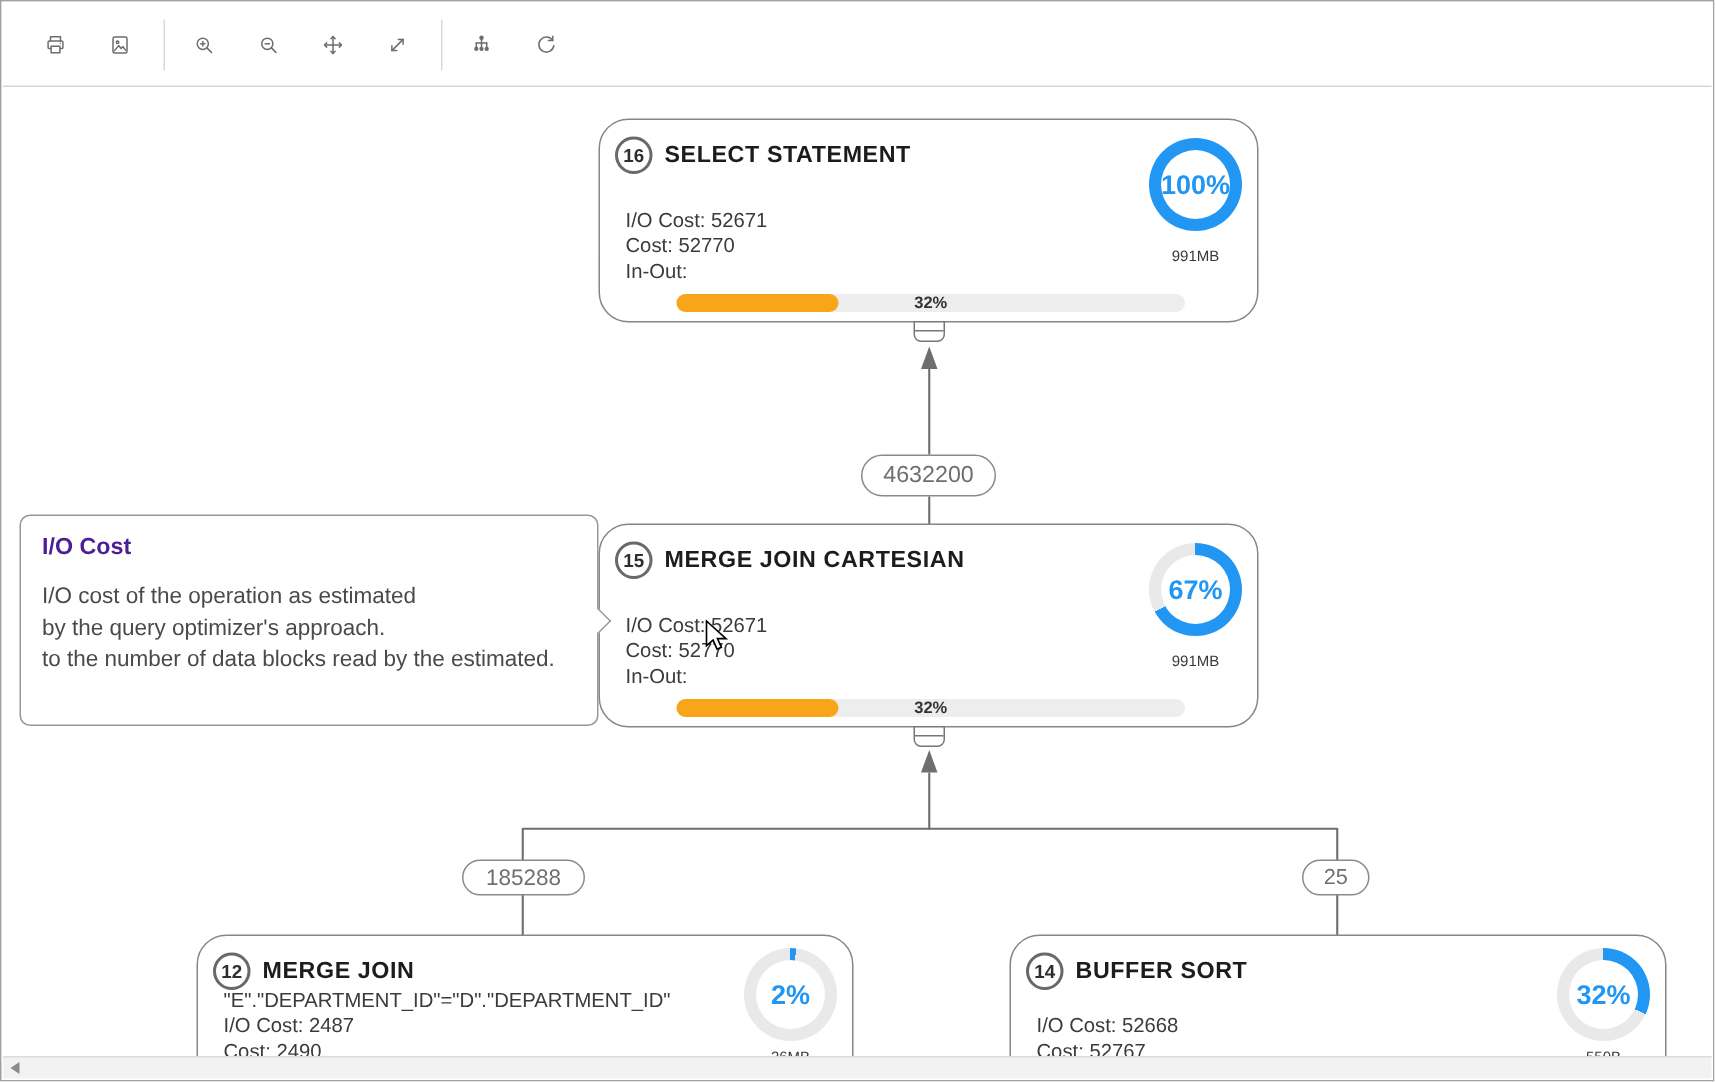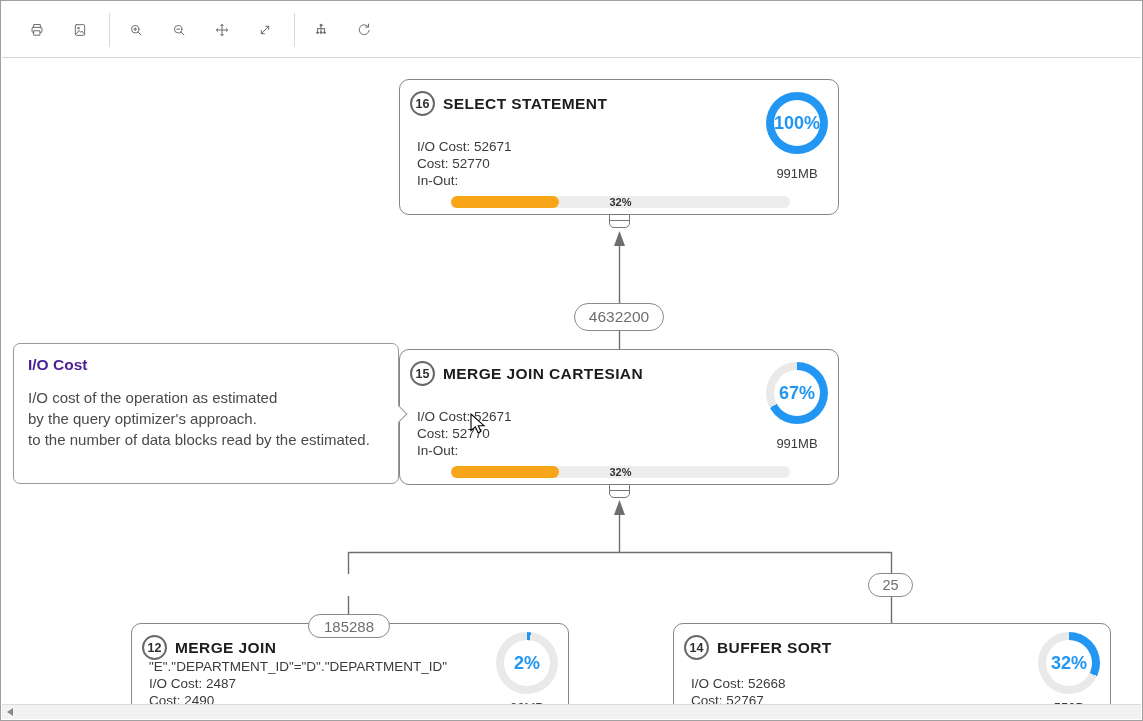--- a/index.html
+++ b/index.html
@@ -9,36 +9,36 @@
   .toolbar{position:absolute;left:1px;right:1px;top:1px;height:56px;background:#fff;z-index:30;
            border-bottom:1px solid #d6d6d6;display:flex;align-items:center;padding-left:21px;box-sizing:border-box;}
   .tbtn{width:28px;height:28px;display:flex;align-items:center;justify-content:center;margin-right:15px;
         background:transparent;border:none;cursor:pointer;}
   .tbtn svg{stroke:#6d6d6d;fill:none;stroke-width:1.5;stroke-linecap:round;stroke-linejoin:round;}
   .tsep{width:1px;height:34px;background:#d9d9d9;margin:0 12px 0 0;}
   
   .stage{position:absolute;left:0;top:0;width:1143px;height:707px;overflow:hidden;background:#fff;}
   .edges{position:absolute;left:0;top:0;z-index:1;}
   
-  .node{position:absolute;background:#fff;border:1.4px solid #868686;border-radius:10px;box-sizing:border-box;z-index:5;}
+  .node{position:absolute;background:#fff;border:1.4px solid #868686;border-radius:20px;box-sizing:border-box;z-index:5;}
   .node-head{display:flex;align-items:center;padding:11px 0 0 10px;}
   .node-id{width:25px;height:25px;border:2px solid #696969;border-radius:50%;display:flex;align-items:center;
            justify-content:center;font-size:12.5px;font-weight:bold;color:#2e2e2e;box-sizing:border-box;flex:0 0 auto;}
   .node-title{margin-left:8px;font-size:15.5px;font-weight:bold;color:#1c1c1c;letter-spacing:.4px;white-space:nowrap;}
   .node-lines{position:absolute;left:17px;top:58px;font-size:13.5px;color:#3b3b3b;}
   .node-lines div{height:17px;line-height:17px;white-space:nowrap;}
   .nb .node-lines{top:34px;}
   .bar{position:absolute;left:51px;top:116px;width:339px;height:12px;background:#ededed;border-radius:6px;}
   .bar-fill{height:100%;border-radius:6px;width:0;}
   .bar-label{position:absolute;inset:0;text-align:center;font-size:11px;line-height:12px;font-weight:bold;color:#333;}
   .donut{position:absolute;right:10px;top:12px;width:62px;height:62px;border-radius:50%;}
   .nb .donut{top:8px;}
   .donut-hole{position:absolute;inset:8px;background:#fff;border-radius:50%;display:flex;align-items:center;
               justify-content:center;font-size:18px;font-weight:bold;color:#2196f3;}
-  .size-label{position:absolute;right:9px;top:86px;width:64px;text-align:center;font-size:13px;color:#3a3a3a;white-space:nowrap;}
+  .size-label{position:absolute;right:9px;top:86px;width:64px;text-align:center;font-size:10px;color:#3a3a3a;white-space:nowrap;}
   .nb .size-label{top:76px;}
   
   .pill{position:absolute;background:#fff;border:1.4px solid #8a8a8a;border-radius:15px;color:#6f6f6f;
         display:flex;align-items:center;justify-content:center;z-index:6;box-sizing:border-box;}
   .handle{position:absolute;width:21px;height:14px;background:#fff;border:1.4px solid #777;
           border-radius:0 0 5px 5px;box-sizing:border-box;z-index:7;}
   .handle::after{content:"";position:absolute;left:0;right:0;top:42%;border-top:1.4px solid #777;}
   
   .tooltip{position:absolute;left:12px;top:342px;width:386px;height:141px;background:#fff;border:1.3px solid #989898;
            border-radius:7px;padding:12px 14px;box-sizing:border-box;z-index:8;}
@@ -73,21 +73,21 @@
       <line x1="347.5" y1="551" x2="347.5" y2="573" stroke="#6e6e6e" stroke-width="1.4"></line>
       <line x1="347.5" y1="595" x2="347.5" y2="623" stroke="#6e6e6e" stroke-width="1.4"></line>
       <line x1="890.5" y1="551" x2="890.5" y2="573" stroke="#6e6e6e" stroke-width="1.4"></line>
       <line x1="890.5" y1="595" x2="890.5" y2="623" stroke="#6e6e6e" stroke-width="1.4"></line>
     </svg>
 
     <div class="handle" style="left:608px;top:213px;"></div>
     <div class="handle" style="left:608px;top:483px;"></div>
 
     <div class="pill" style="left:573px;top:302px;width:90px;height:28px;font-size:15.5px;">4632200</div>
-    <div class="pill" style="left:307px;top:572px;width:82px;height:24px;font-size:15px;margin-top:41px;">185288</div>
+    <div class="pill" style="left:307px;top:572px;width:82px;height:24px;font-size:15px;">185288</div>
     <div class="pill" style="left:867px;top:572px;width:45px;height:24px;font-size:14.5px;">25</div>
 
     <div class="node" style="left:398px;top:78px;width:440px;height:136px;">
       <div class="node-head">
         <span class="node-id">16</span>
         <span class="node-title">SELECT STATEMENT</span>
       </div>
       <div class="node-lines">
         <div>I/O Cost: 52671</div>
         <div>Cost: 52770</div>

